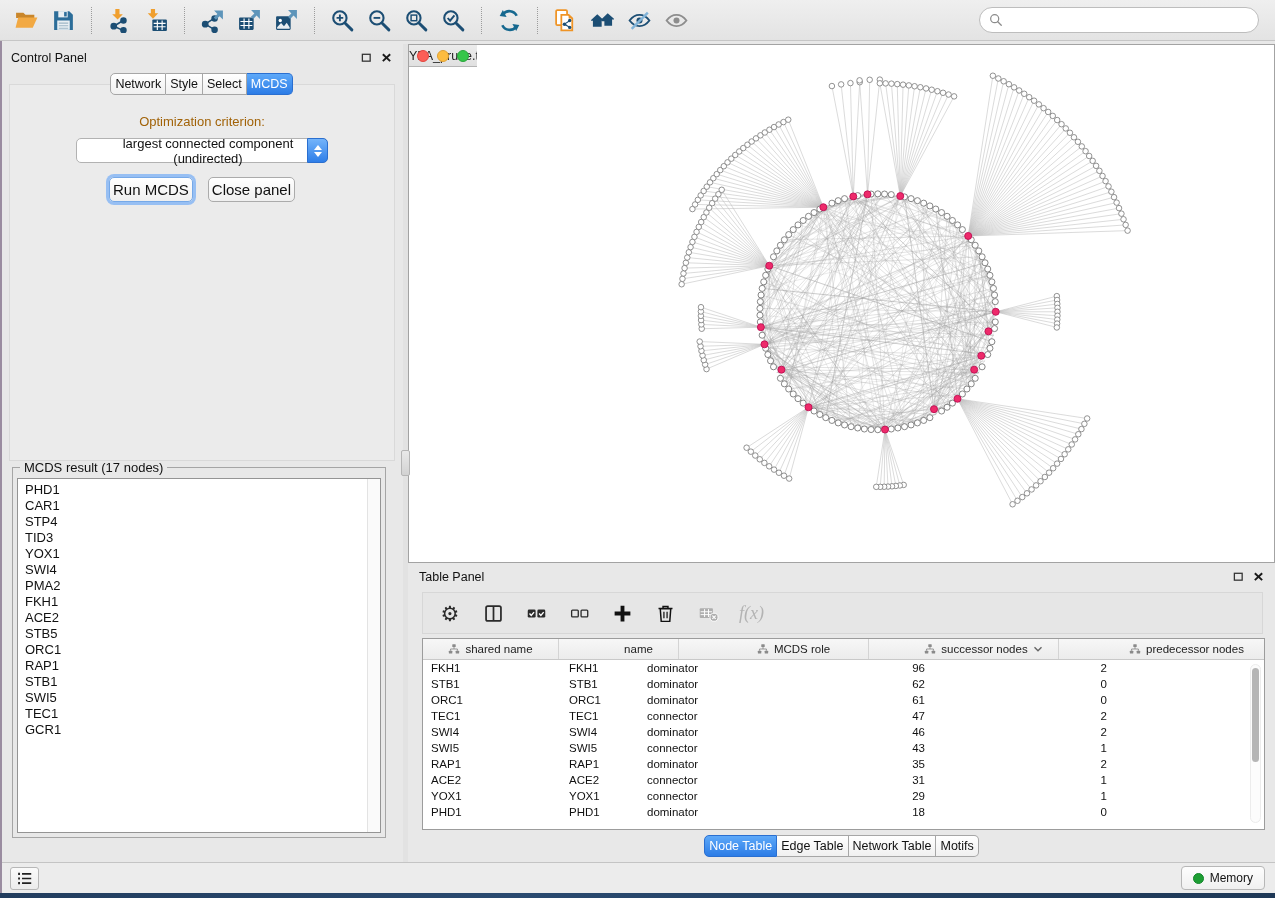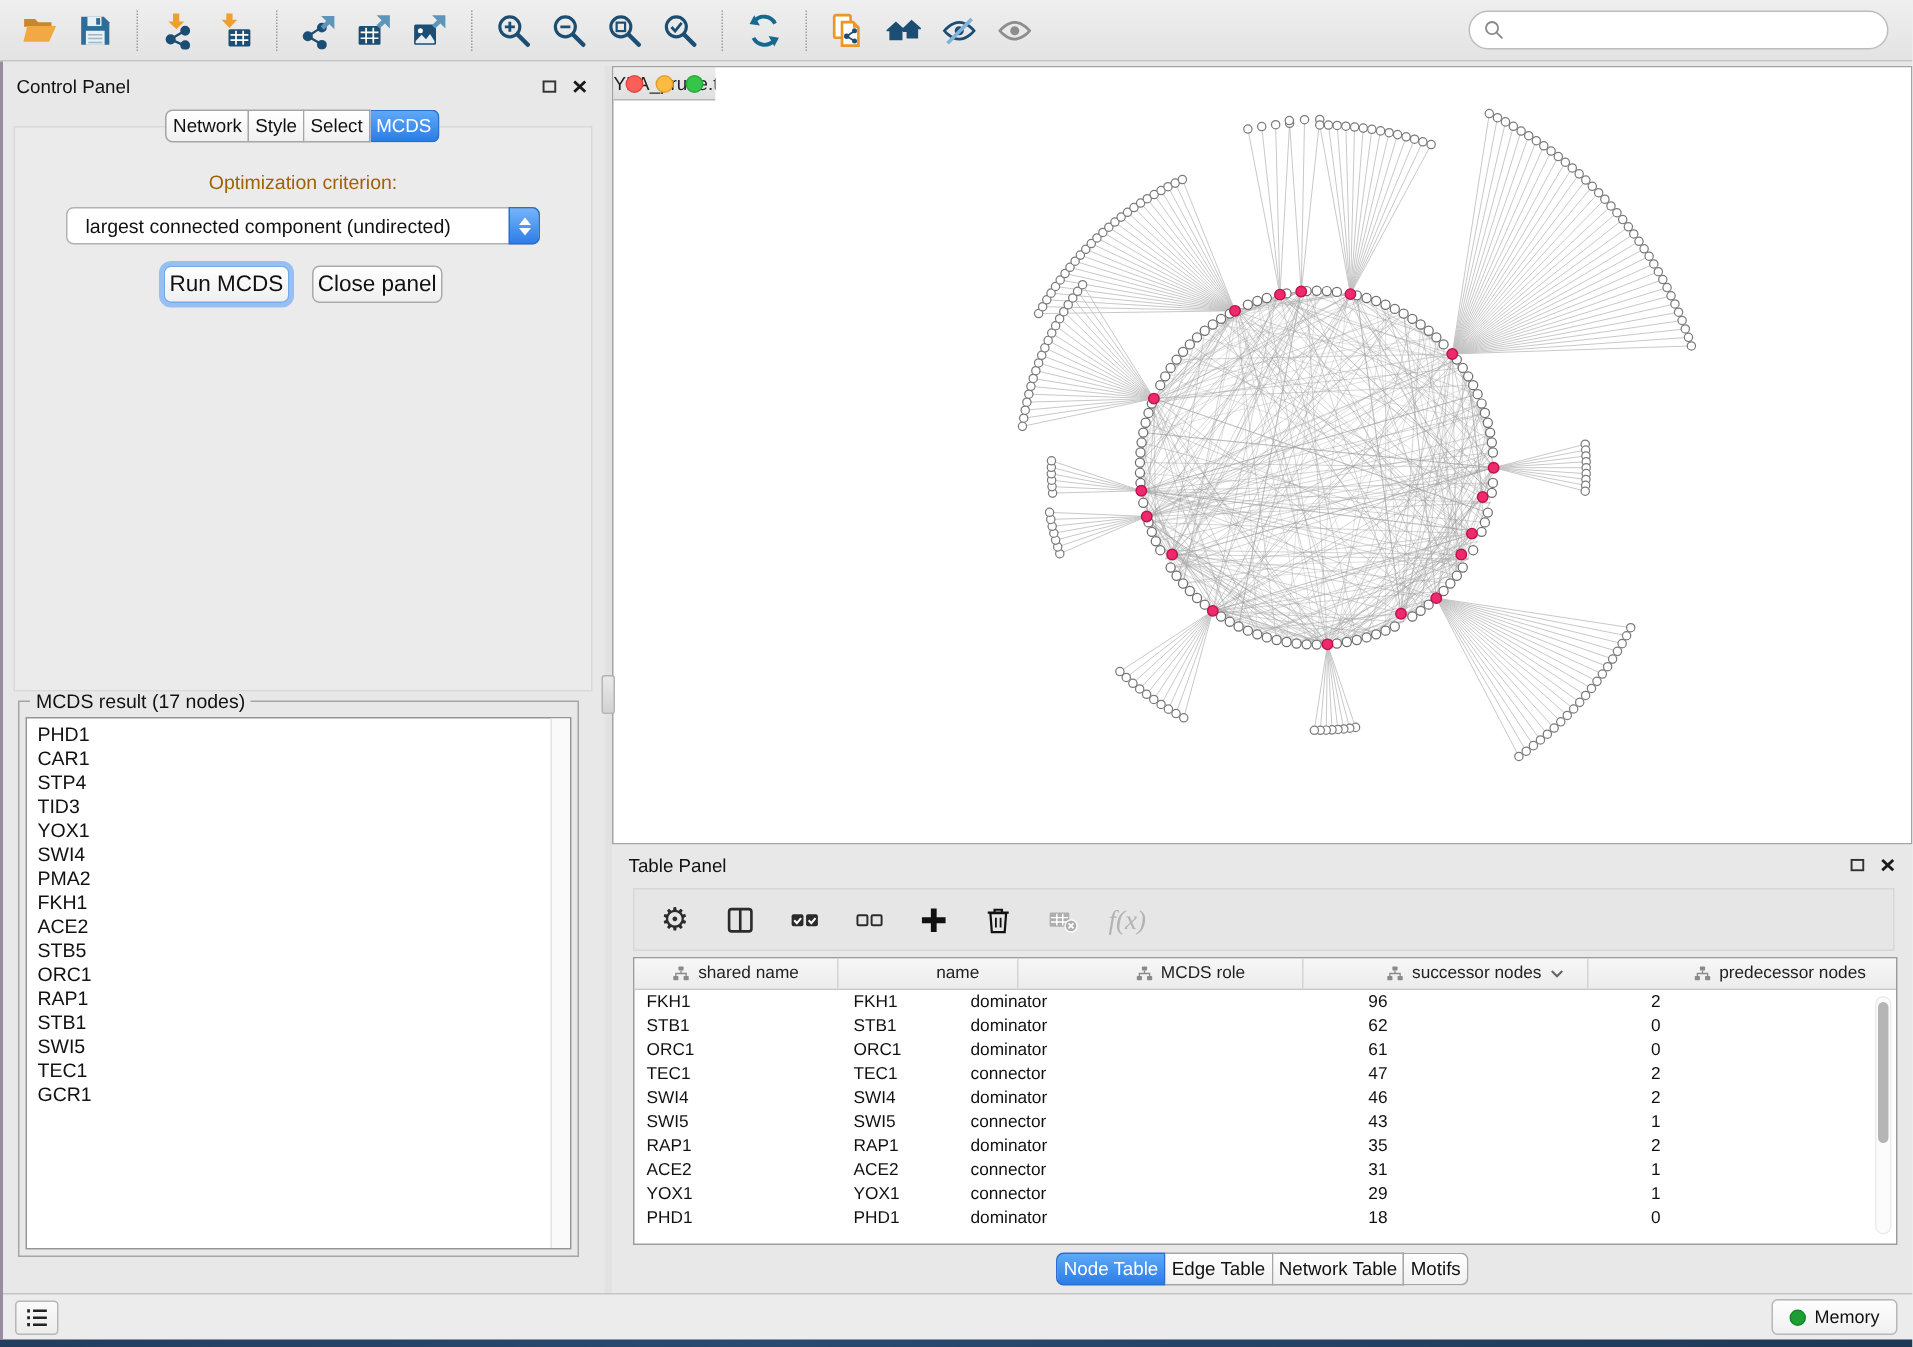--- a/index.html
+++ b/index.html
@@ -26,21 +26,21 @@
 
   .cp-tabs{display:flex;justify-content:center;position:relative;z-index:2;margin-top:2px;}
   .seg{display:flex;}
   .seg-btn{background:linear-gradient(#ffffff,#f0f0f0);border:1px solid #a6a6a6;border-left:none;padding:0 4px;font-size:12.5px;color:#111;height:22px;display:flex;align-items:center;}
   .seg-btn:first-child{border-left:1px solid #a6a6a6;border-radius:5px 0 0 5px;}
   .seg-btn:last-child{border-radius:0 5px 5px 0;}
   .seg-btn.selected{background:linear-gradient(#5ea9f9,#2c7ce6);color:#fff;border-color:#2a6fd0;}
 
   .cp-inner{margin:-11px 8px 0 9px;background:#ebebeb;border:1px solid #d9d9d9;height:377px;padding-top:29px;text-align:center;position:relative;z-index:1;}
   .opt-label{font-size:13px;color:#a16207;margin-bottom:9px;}
-  .select-control{width:316px;height:25px;margin:0 auto 14px;background:#fff;border:1px solid #b2b2b2;border-radius:5px;display:flex;align-items:center;position:relative;font-size:13px;padding-left:12px;color:#111;}
+  .select-control{width:252px;height:25px;margin:0 auto 14px;background:#fff;border:1px solid #b2b2b2;border-radius:5px;display:flex;align-items:center;position:relative;font-size:13px;padding-left:12px;color:#111;}
   .select-cap{position:absolute;right:-1px;top:-1px;width:21px;height:25px;border-radius:0 5px 5px 0;background:linear-gradient(#74b4fa,#2e7ee8);border:1px solid #2a6fd0;display:flex;flex-direction:column;align-items:center;justify-content:center;gap:2px;}
   .tri-up{width:0;height:0;border-left:4px solid transparent;border-right:4px solid transparent;border-bottom:5px solid #fff;}
   .tri-dn{width:0;height:0;border-left:4px solid transparent;border-right:4px solid transparent;border-top:5px solid #fff;}
   .btn-row{display:flex;justify-content:center;gap:15px;}
   .mac-btn{background:linear-gradient(#ffffff,#efefef);border:1px solid #ababab;border-radius:5px;font-size:15px;color:#111;padding:3px 3px;height:25px;}
   .mac-btn.focus{box-shadow:0 0 0 3px rgba(106,168,248,.65);border-color:#76a9e8;}
 
   .mcds-fieldset{position:absolute;left:12px;right:17px;top:423px;bottom:24px;border:1px solid #a5a5a5;}
   .mcds-legend{position:absolute;top:-8px;left:7px;background:#e8e8e8;padding:0 4px;font-size:13px;color:#111;}
   .result-list{position:absolute;left:4px;right:4px;top:10px;bottom:4px;background:#fff;border:1px solid #949494;overflow:hidden;padding:3px 0 0 7px;font-size:13px;line-height:16px;color:#111;}

